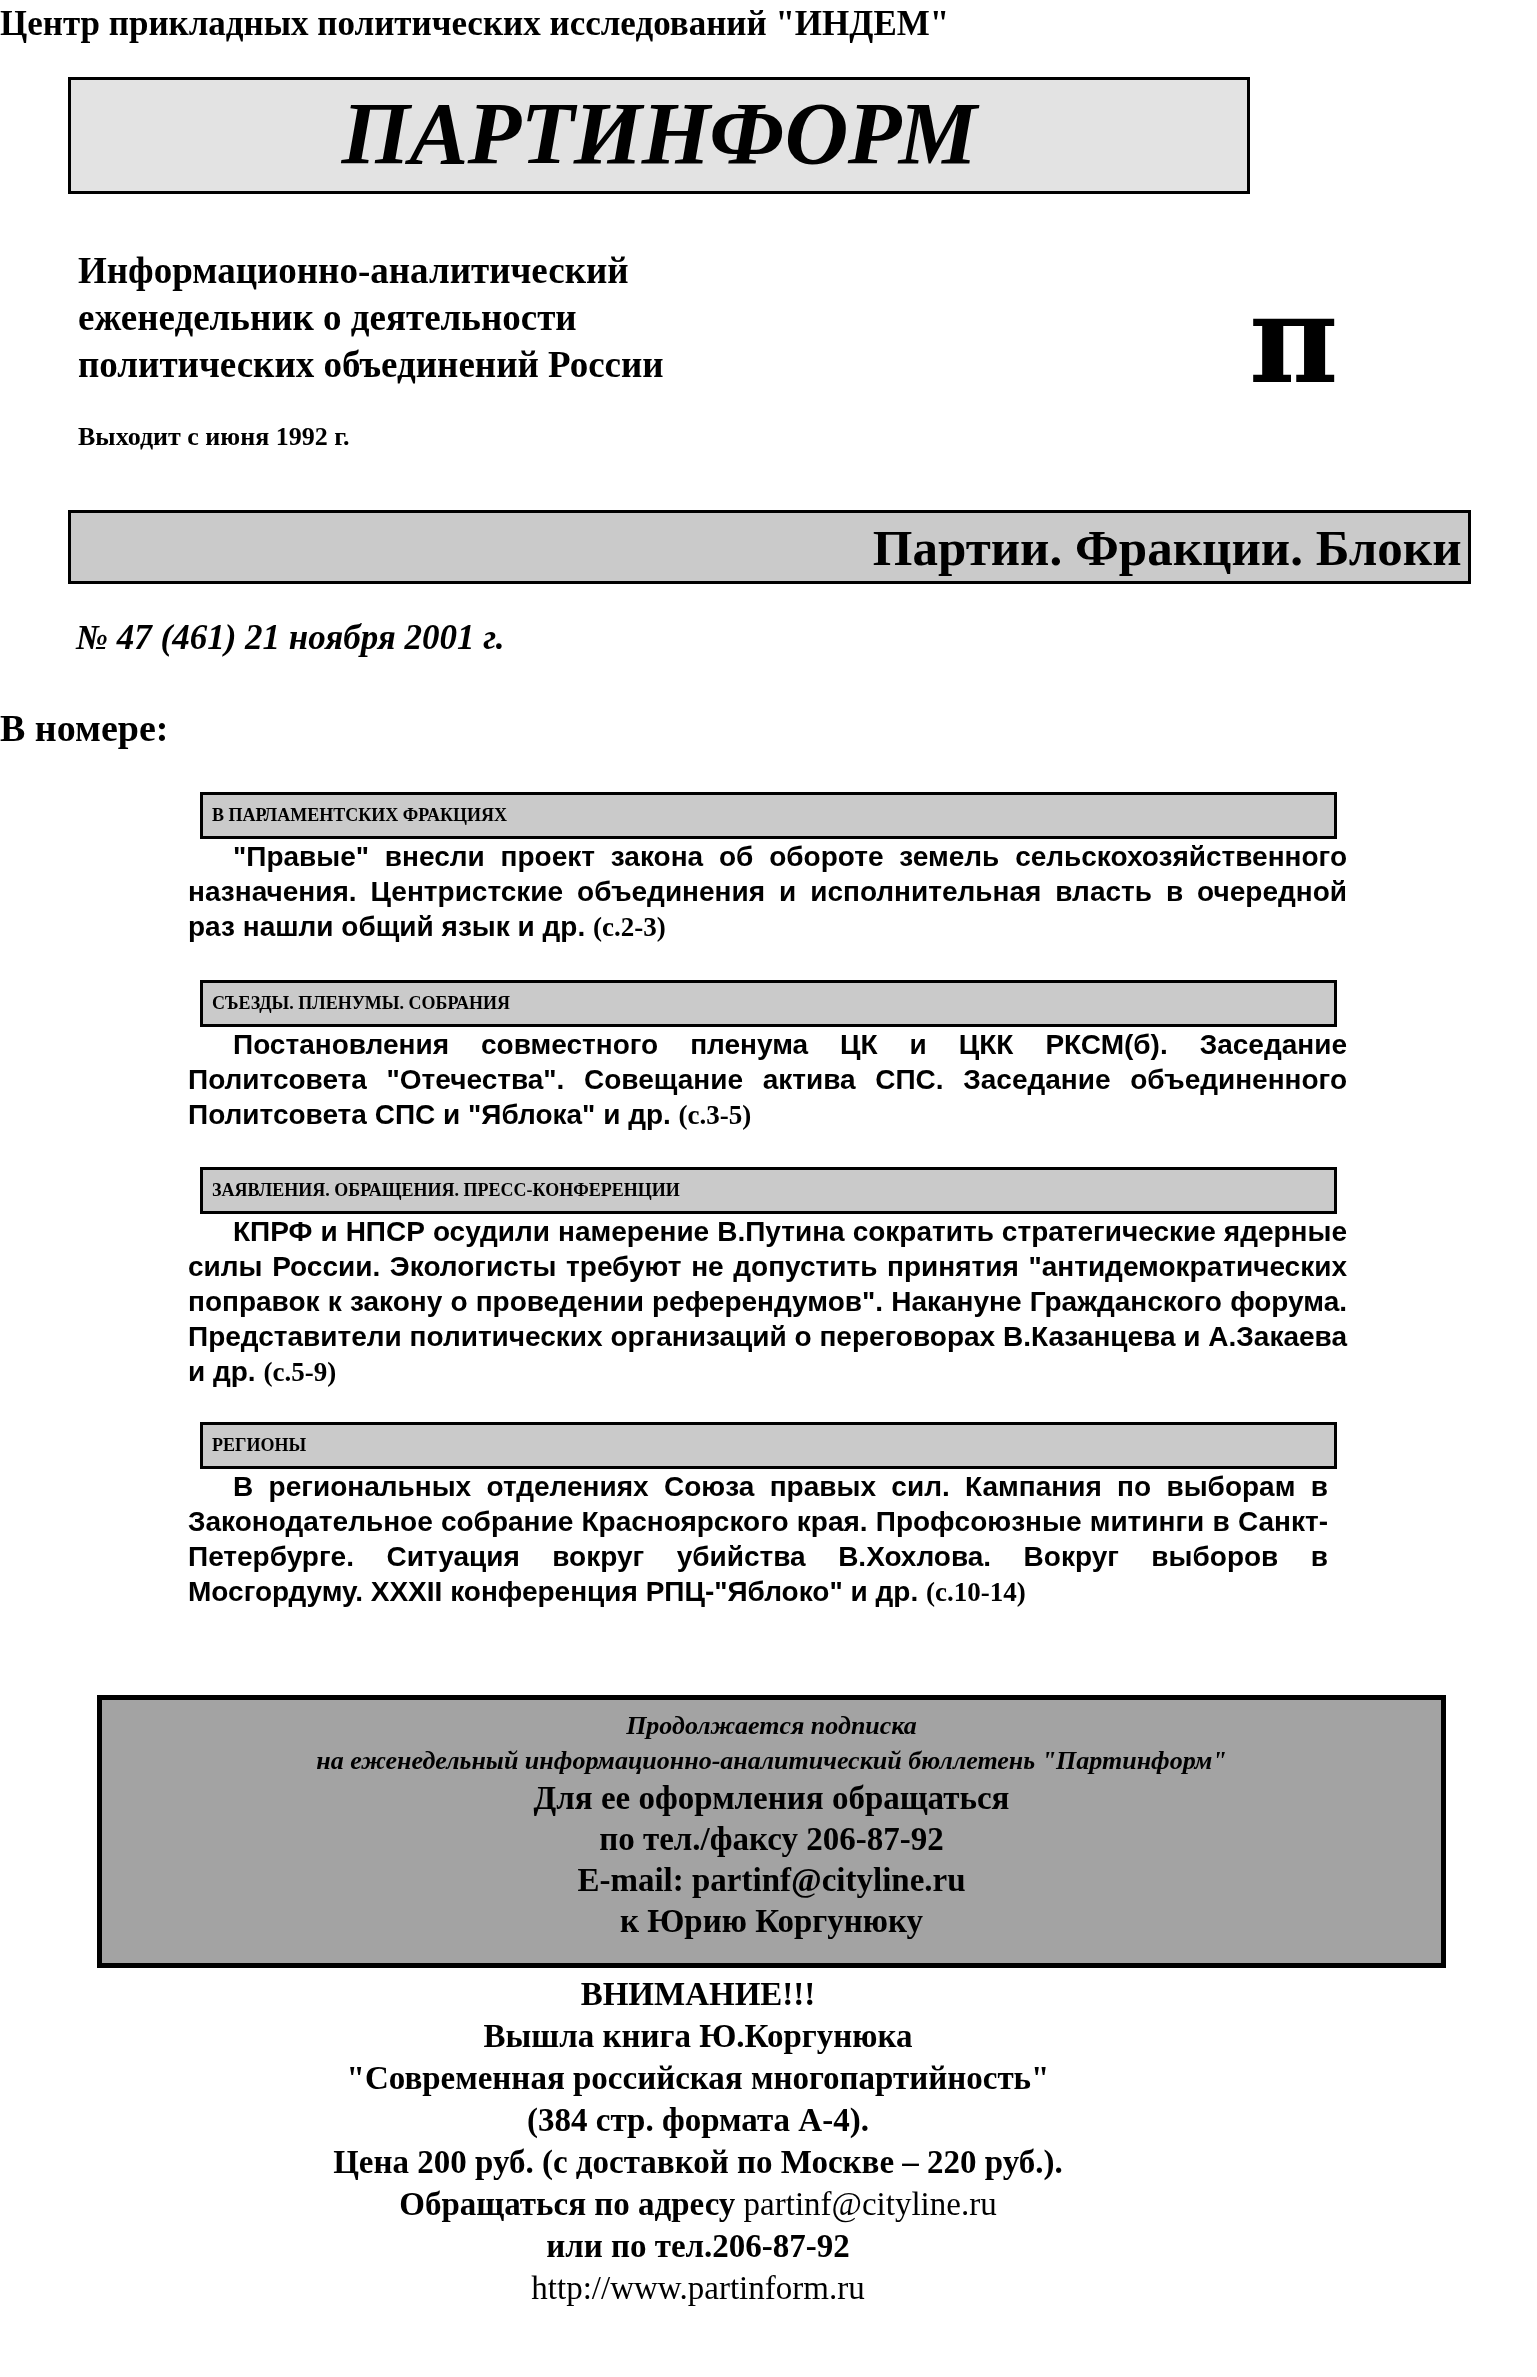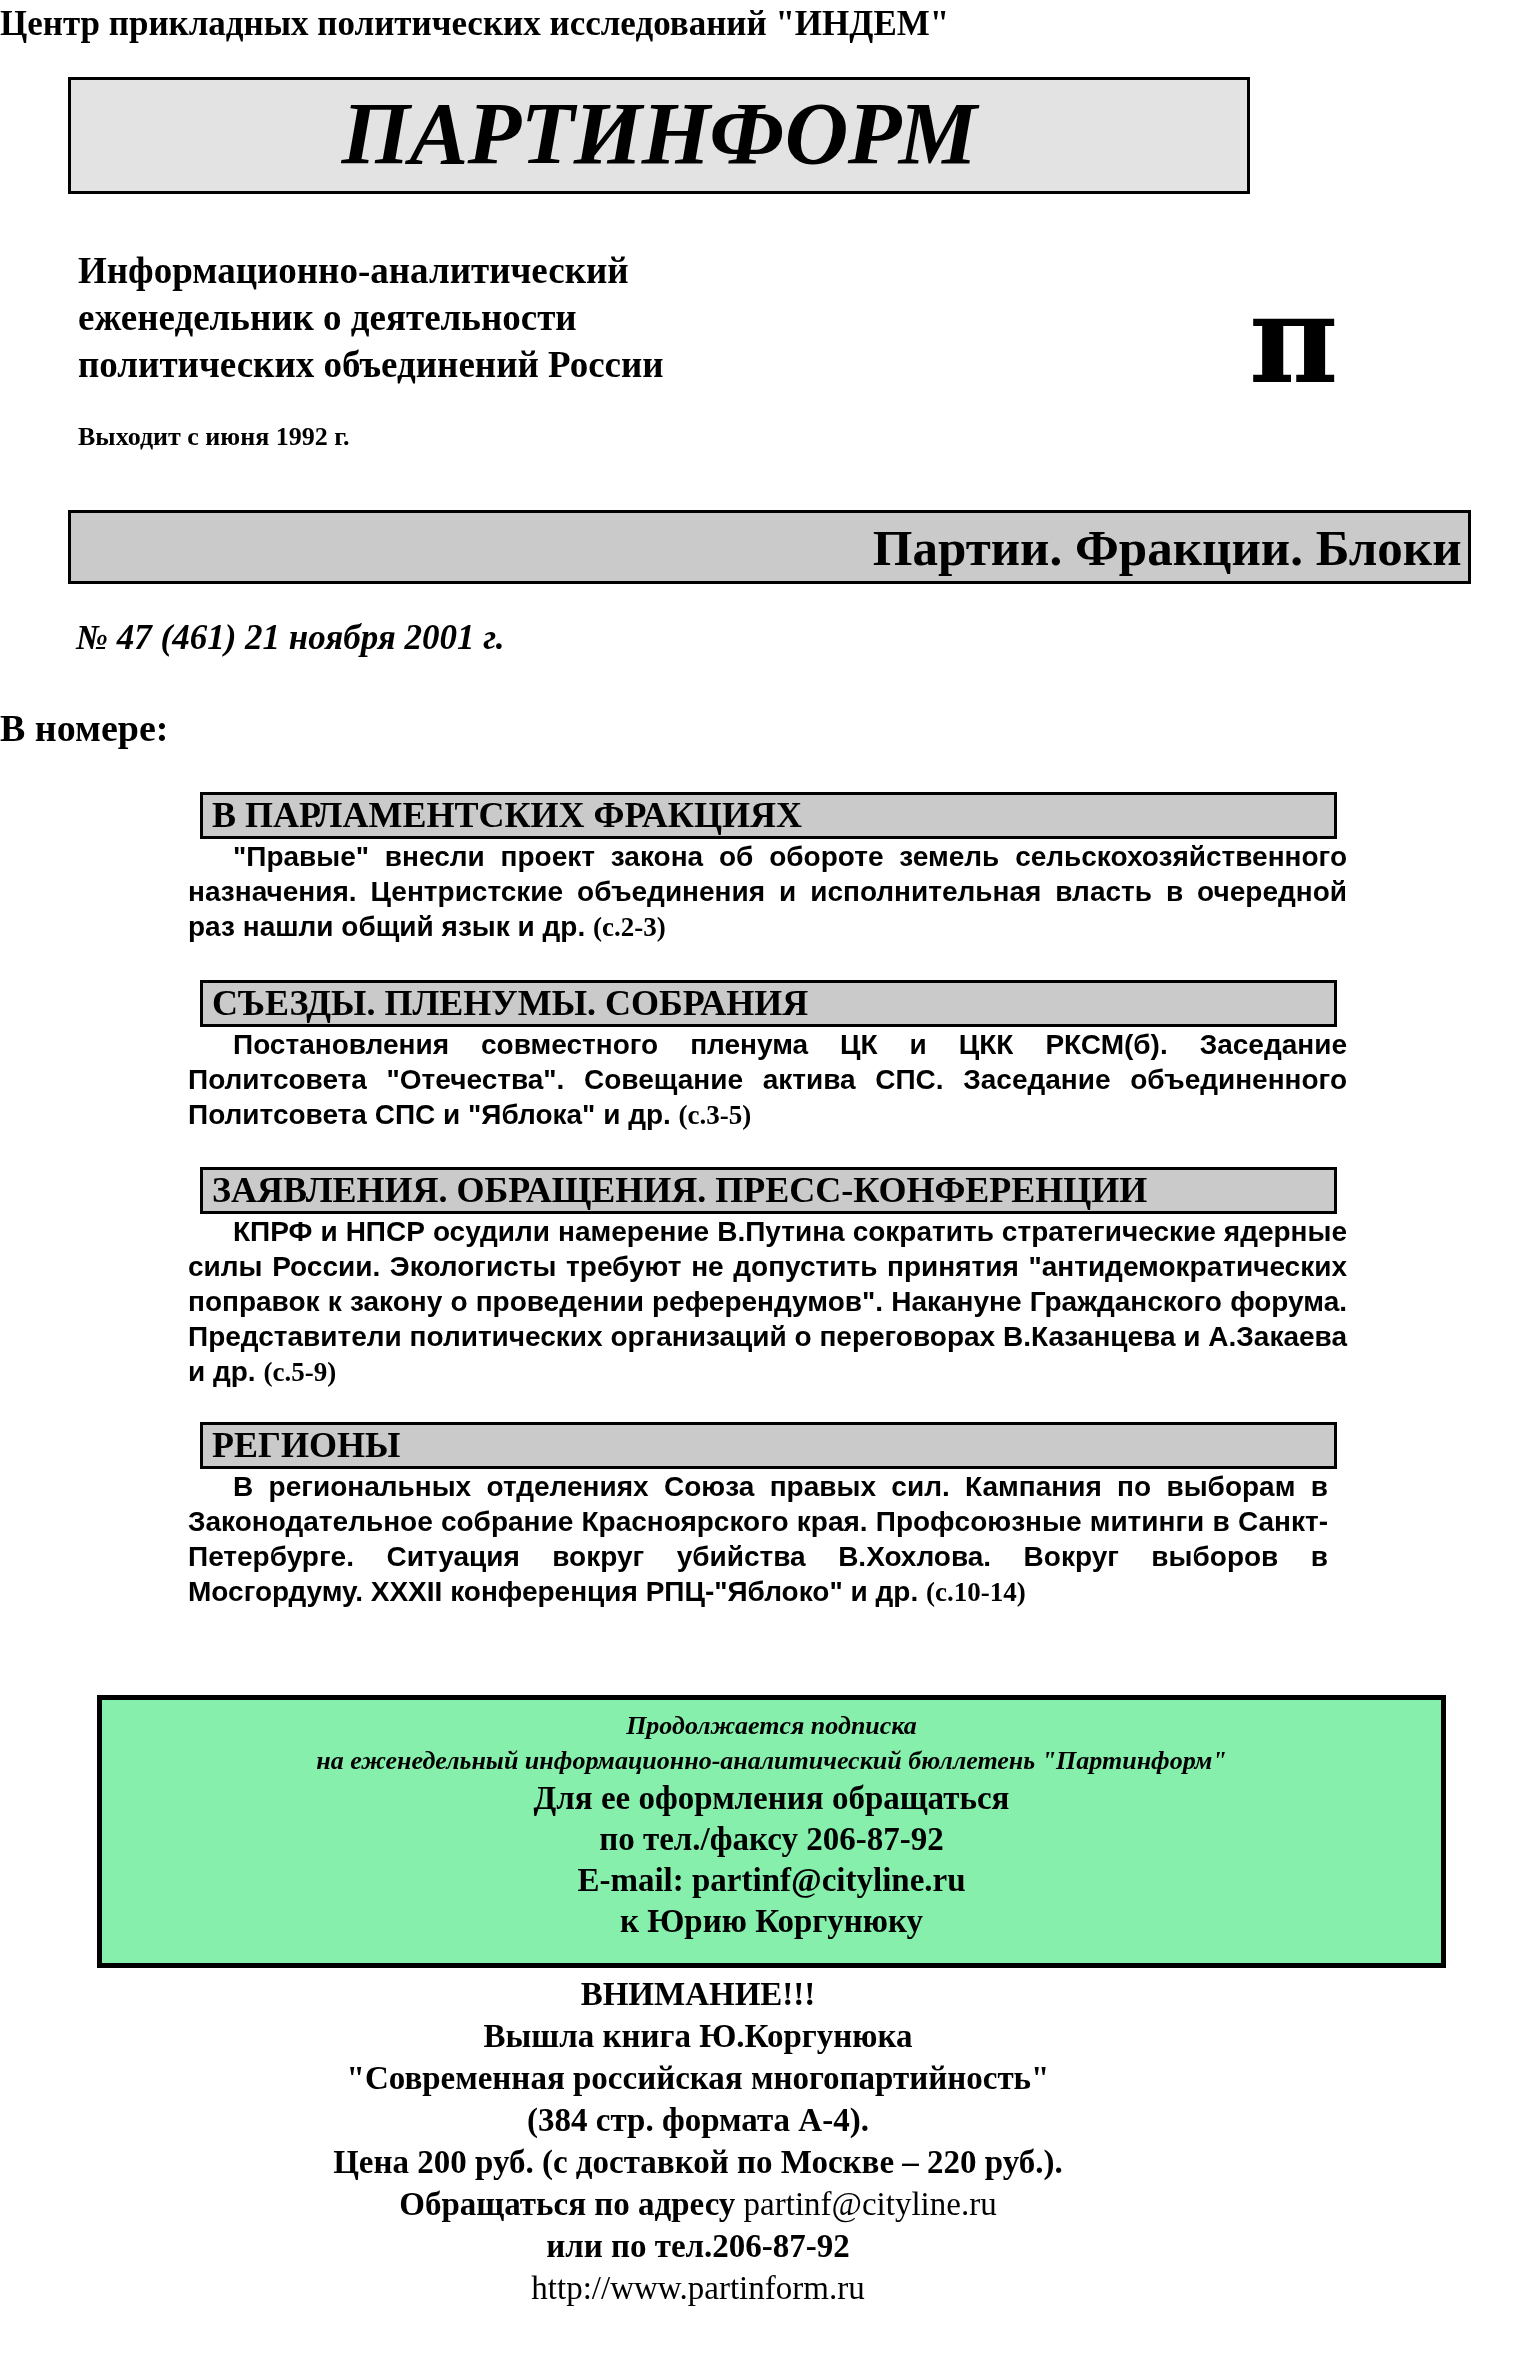--- a/index.html
+++ b/index.html
@@ -24,27 +24,27 @@
             border: 3.2px solid #000; background: #cacaca; }
   .banner-text { position: absolute; right: 6.4px; top: 6.4px; font-size: 51px; font-weight: bold; line-height: 58px; margin-left: 28px; }
 
   .issue { left: 76px; top: 615px; font-size: 35px; font-weight: bold; font-style: italic; line-height: 45px; }
 
   .contents-heading { top: 703px; font-size: 38px; font-weight: bold; line-height: 51px; }
 
   .section { position: absolute; left: 188px; width: 1159px; }
   .section-header { margin-left: 12px; width: 1137px; height: 47px; box-sizing: border-box;
                     border: 3.2px solid #000; background: #cacaca; padding-left: 9px;
-                    font-size: 36px; font-weight: bold; line-height: 40px; white-space: nowrap; }
+                    font-size: 18px; font-weight: bold; line-height: 40px; white-space: nowrap; }
   .section-body { font-family: "Liberation Sans", sans-serif; font-weight: bold; font-size: 28px;
                   line-height: 35px; text-align: justify; text-indent: 45px; margin-top: 0; }
   .section-body .pages { font-family: "Liberation Serif", serif; font-weight: bold; font-size: 27px; }
 
   .subscribe-box { left: 97px; top: 1695px; width: 1349px; height: 273px; box-sizing: border-box;
-                   border: 5.1px solid #000; background: #86efac; text-align: center; }
+                   border: 5.1px solid #000; background: #a3a3a3; text-align: center; }
   .sub-italic { font-size: 26px; font-style: italic; font-weight: bold; line-height: 35px; }
   .sub-bold { font-size: 33px; font-weight: bold; line-height: 41px; }
   .sub-first { margin-top: 7.7px; }
 
   .bottom-block { top: 1973px; text-align: center; left: 0; width: 1396px; }
   .bottom-line { font-size: 33px; font-weight: bold; line-height: 42px; }
   .bottom-plain { font-weight: normal; }
 </style>
 </head>
 <body>

